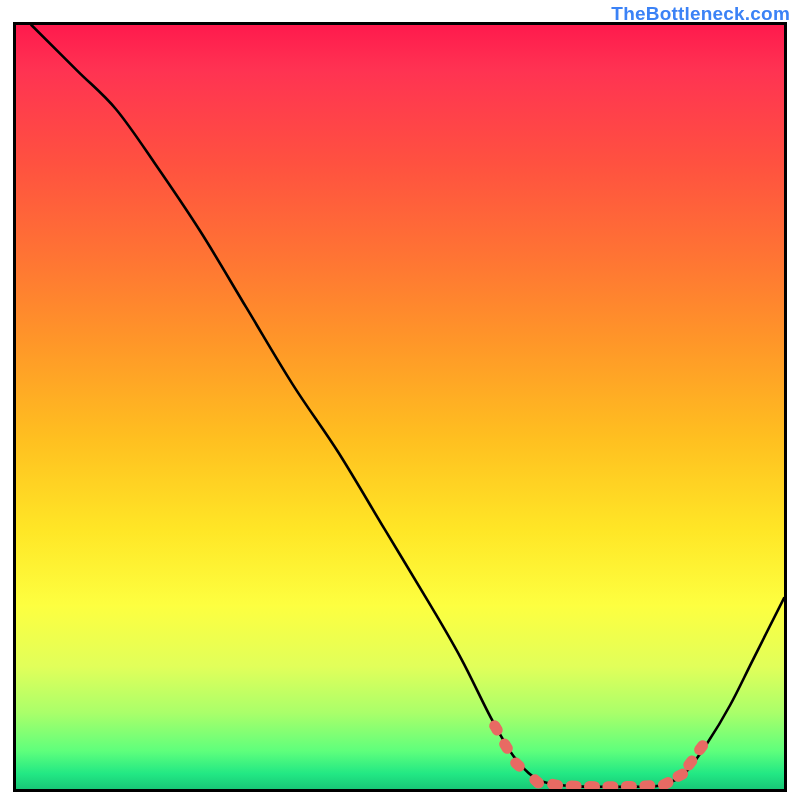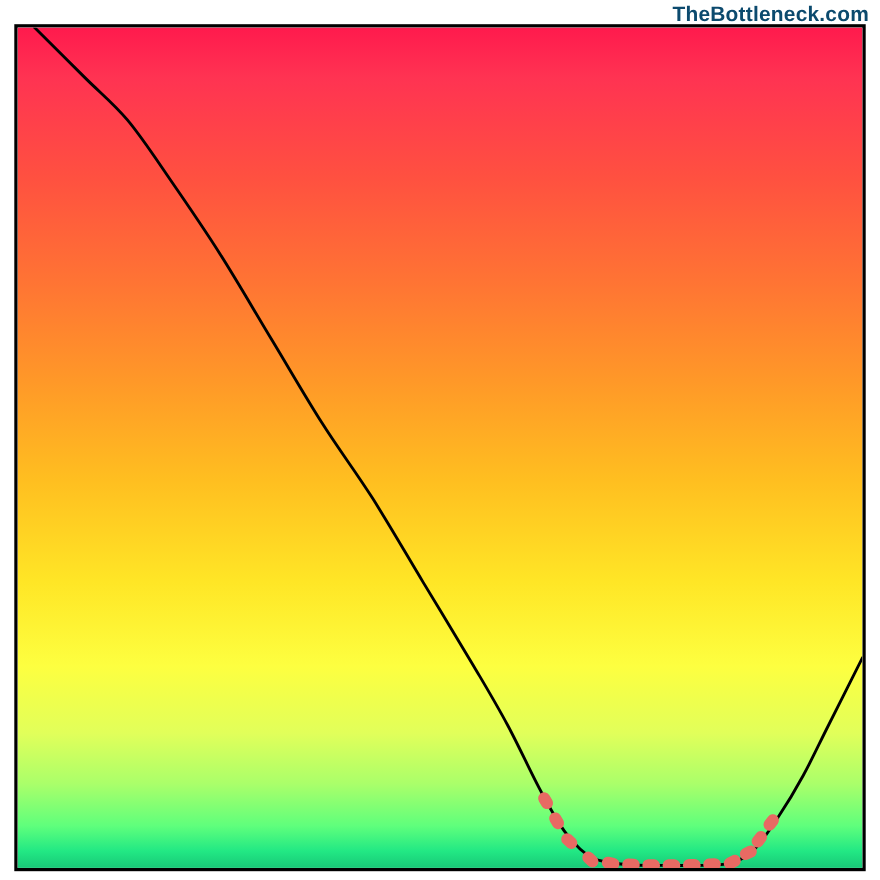--- a/index.html
+++ b/index.html
@@ -50,21 +50,21 @@
     left: 0; top: 0;
     width: 100%;
     height: 100%;
   }
   #watermark {
     position: absolute;
     top: 3px;
     right: 10px;
     font-size: 19px;
     font-weight: 600;
-    color: #0c4a6e;
+    color: #3b82f6;
     letter-spacing: 0.2px;
   }
 </style>
 </head>
 <body>
 
 <div id="container">
   <div id="watermark">TheBottleneck.com</div>
   <div id="plot-area">
     <div id="gradient"></div>

